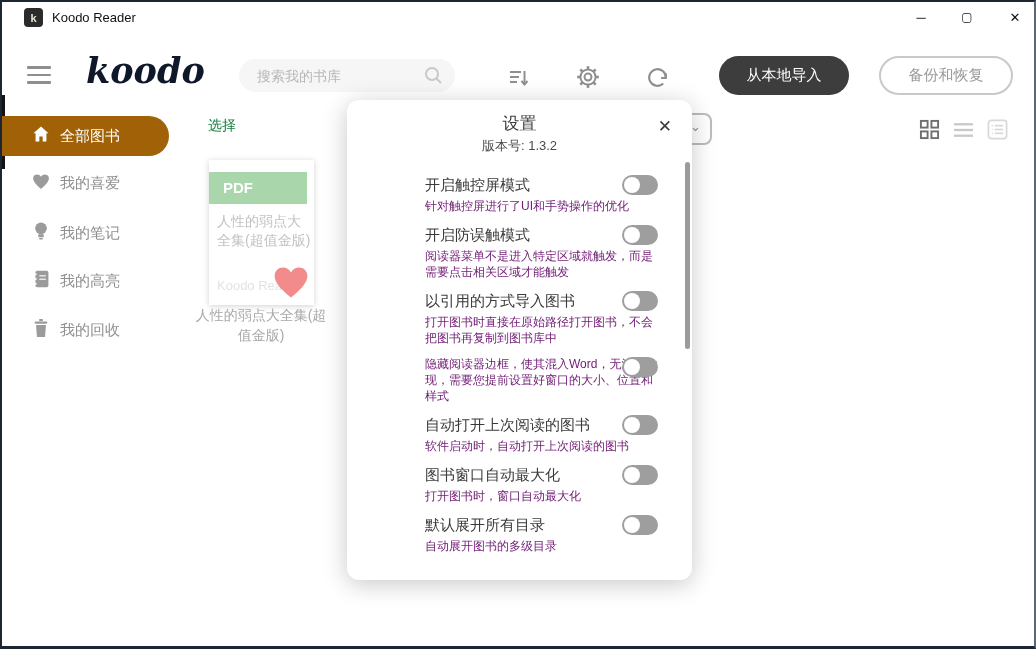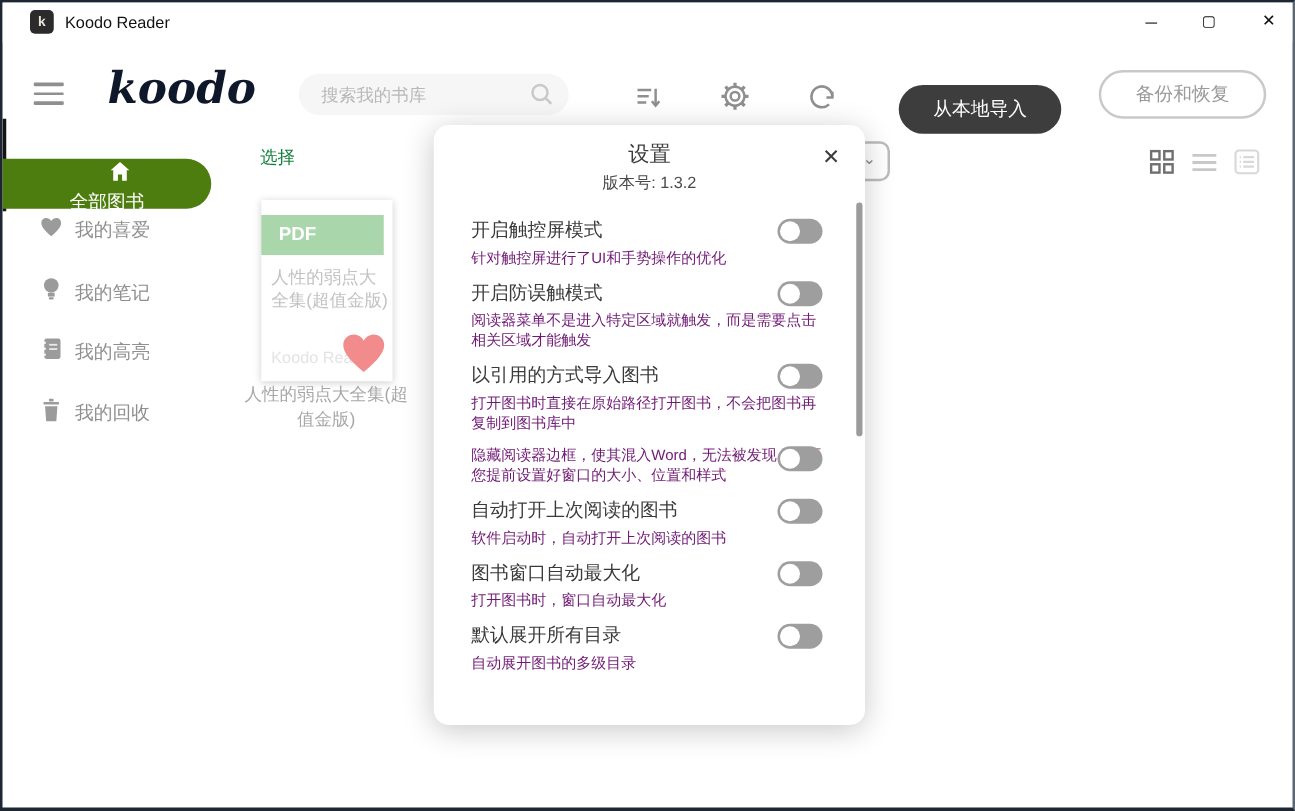--- a/index.html
+++ b/index.html
@@ -25,32 +25,32 @@
   .logo { position:absolute; left:84px; top:48px; font-family:"DejaVu Serif","Liberation Serif",serif;
           font-style:italic; font-weight:bold; font-size:35px; color:#0f172a; letter-spacing:0; }
   .searchbox { position:absolute; left:237px; top:57px; width:216px; height:33px; background:#f6f6f6;
                border-radius:17px; }
   .searchbox input { position:absolute; left:18px; top:0; width:160px; height:33px; border:none;
                      background:transparent; outline:none; font-size:14px; color:#555;
                      font-family:inherit; }
   .searchbox input::placeholder { color:#b8b8b8; }
   .search-ic { position:absolute; right:12px; top:7px; }
   .tool-ic { position:absolute; cursor:pointer; }
-  .btn-import { position:absolute; left:717px; top:66px; width:130px; height:39px; background:#3d3d3d;
+  .btn-import { position:absolute; left:717px; top:54px; width:130px; height:39px; background:#3d3d3d;
                 border-radius:20px; color:#fff; font-size:15px; display:flex; align-items:center;
                 justify-content:center; cursor:pointer; }
   .btn-backup { position:absolute; left:877px; top:54px; width:134px; height:39px; background:#fff;
                 border:2px solid #c9c9c9; border-radius:20px; color:#9a9a9a; font-size:15px;
                 display:flex; align-items:center; justify-content:center; cursor:pointer; }
 
   
   .side-item { position:absolute; left:0; display:flex; align-items:center; cursor:pointer; }
   .side-item .lbl { font-size:15px; color:#8f8f8f; }
-  .side-active { top:125px; width:167px; height:40px; background:#4d7c0f;
-                 border-radius:0 20px 20px 0;flex-direction:column; }
+  .side-active { top:114px; width:167px; height:40px; background:#a16207;
+                 border-radius:0 20px 20px 0; }
   .side-active .lbl { color:#fff; }
   .side-ic { width:22px; text-align:center; margin-left:28px; margin-right:8px; }
   .edge-strip { position:absolute; left:0; top:93px; width:3px; height:74px; background:#141414; }
 
   
   .select-label { position:absolute; left:206px; top:115px; font-size:14px; color:#15803d; cursor:pointer; }
   .book-card { position:absolute; left:207px; top:158px; width:105px; height:145px; background:#fff;
                box-shadow:0 1px 6px rgba(0,0,0,0.18); cursor:pointer; }
   .pdf-badge { position:absolute; left:0; top:12px; width:98px; height:32px; background:#a9d6ab;
                color:#fff; font-weight:bold; font-size:15px; line-height:32px; padding-left:14px; }
@@ -74,21 +74,21 @@
   .modal { position:absolute; left:345px; top:98px; width:345px; height:480px; background:#fff;
            border-radius:12px; box-shadow:0 4px 24px rgba(0,0,0,0.22); z-index:50; }
   .modal-title { position:absolute; top:12px; left:0; width:100%; text-align:center; font-size:17px;
                  color:#3c3c3c; }
   .modal-version { position:absolute; top:37px; left:0; width:100%; text-align:center; font-size:13px;
                    color:#4a4a4a; }
   .modal-close { position:absolute; top:16px; right:20px; font-size:17px; color:#3c3c3c; cursor:pointer; }
   .modal-scrollbar { position:absolute; right:2px; top:62px; width:5px; height:187px; background:#9b9b9b;
                      border-radius:3px; cursor:pointer; }
   .modal-body { position:absolute; left:30px; top:74px; width:285px; }
-  .s-row { position:relative; margin-bottom:10px; }
+  .s-row { position:relative; margin-bottom:10px;margin-left:48px; }
   .s-title { font-size:15px; line-height:22px; color:#3a3a3a; width:235px; }
   .s-desc { font-size:12px; line-height:16px; margin-top:2px; color:#701a75; }
   .toggle { position:absolute; right:4px; top:1px; width:36px; height:20px; background:#9e9e9e;
             border-radius:10px; cursor:pointer; }
   .toggle .knob { position:absolute; left:2px; top:2px; width:16px; height:16px; background:#fff;
                   border-radius:50%; }
 </style>
 </head>
 <body>
 

